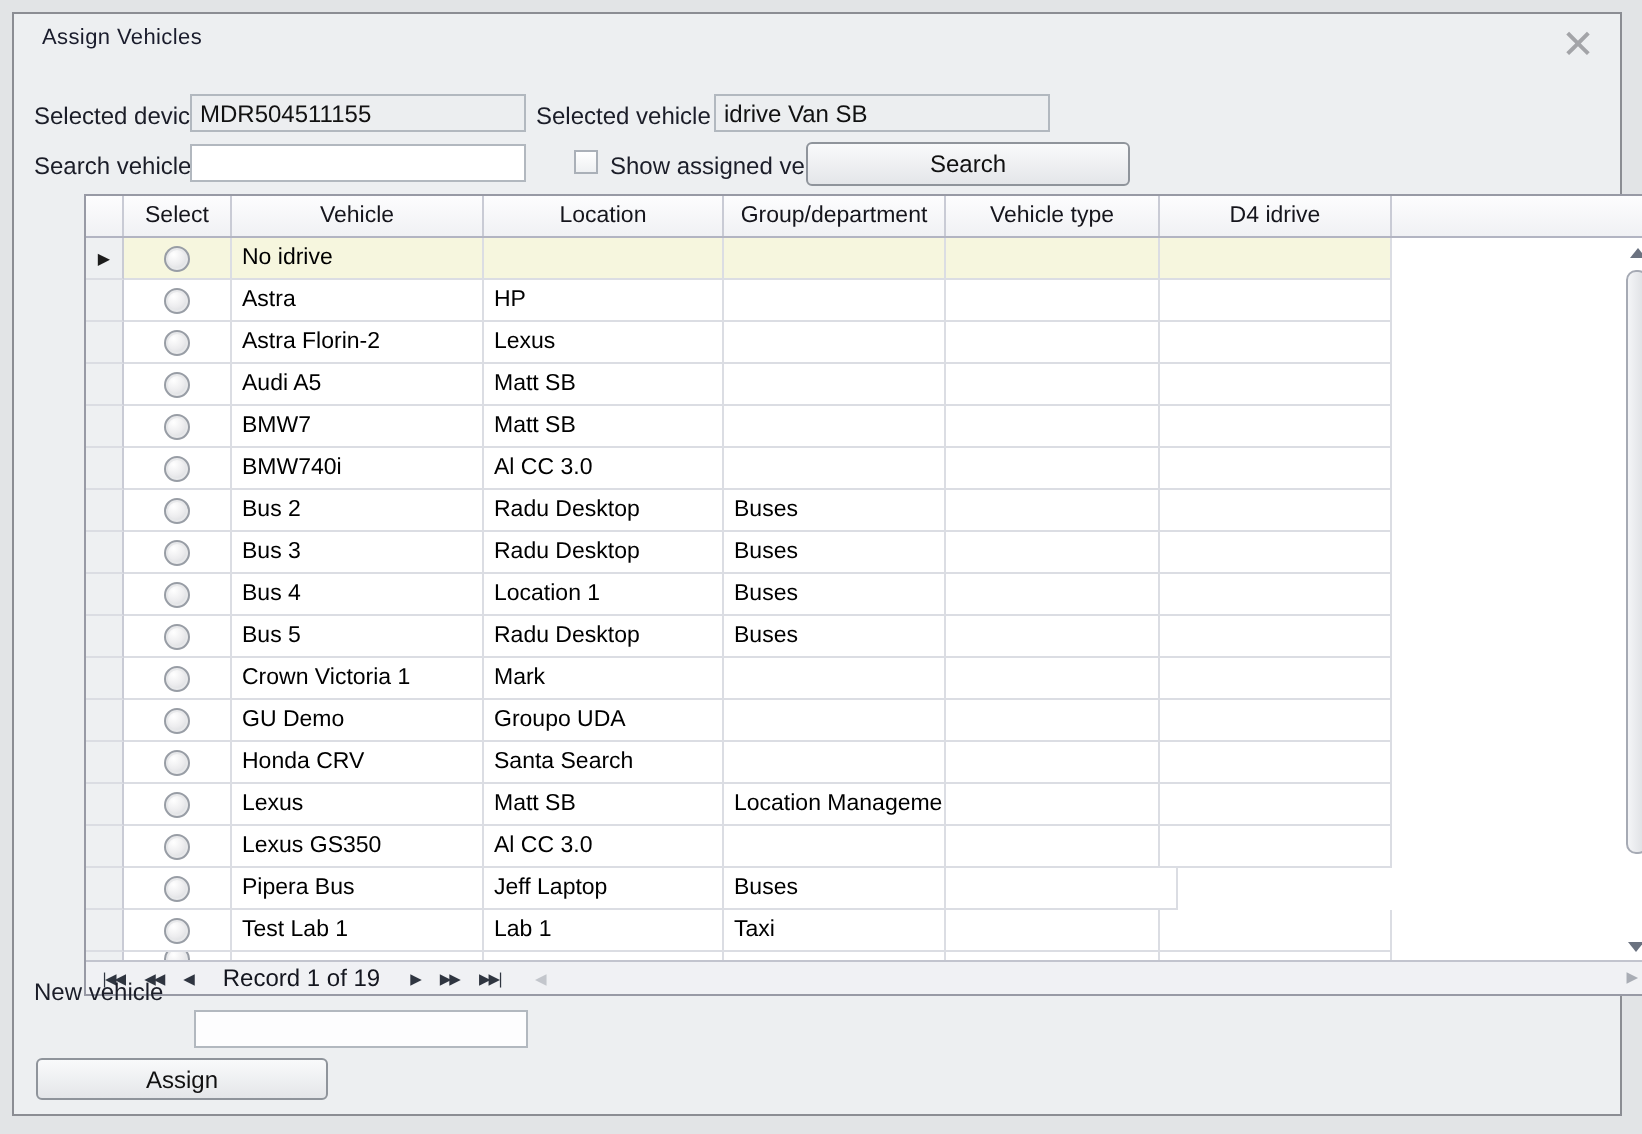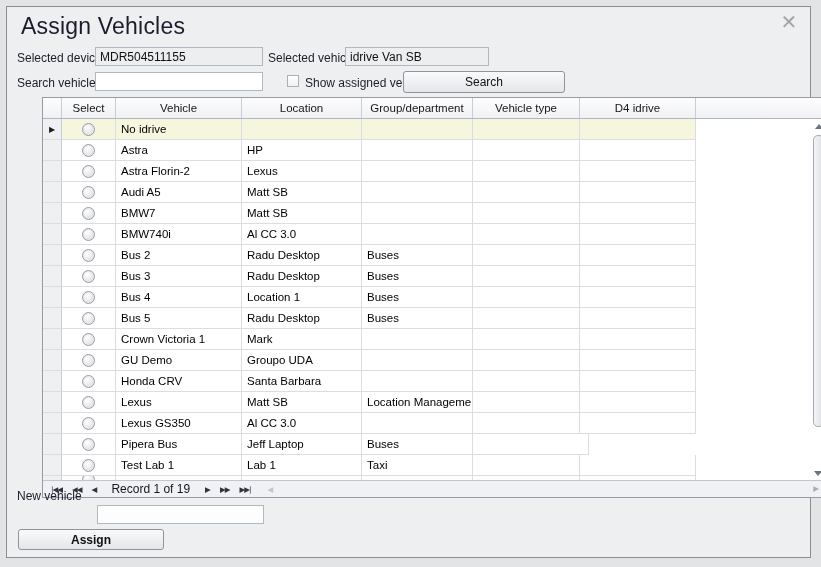--- a/index.html
+++ b/index.html
@@ -10,21 +10,21 @@
     color:#16181f;
     -webkit-font-smoothing:antialiased;
     overflow:hidden;
   }
   .dialog{
     position:absolute;left:6px;top:6px;width:805px;height:552px;
     background:#edeff1;border:1px solid #8b8d93;box-sizing:border-box;
   }
   .title{
     position:absolute;left:14px;top:6px;
-    font-size:23px;color:#1a1c2c;letter-spacing:.2px;
+    font-size:11px;color:#1a1c2c;letter-spacing:.2px;
   }
   .close-btn{
     position:absolute;right:10px;top:4px;width:22px;height:22px;
     font-size:20px;line-height:22px;text-align:center;
     color:#a3a4a8;font-weight:bold;cursor:pointer;
     font-family:"DejaVu Sans",sans-serif;
   }
   .lbl{position:absolute;font-size:12px;color:#1b1d28;white-space:nowrap;}
   .tb{
     position:absolute;height:19px;box-sizing:border-box;
@@ -129,21 +129,21 @@
 <body>
 
 <div class="dialog">
 
   <div class="title">Assign Vehicles</div>
   <div class="close-btn">✕</div>
 
   <div class="lbl" style="left:10px;top:44px;">Selected device</div>
   <input class="tb ro" style="left: 88px; top: 40px; width: 168px;" readonly="" value="MDR504511155">
   <div class="lbl" style="left:261px;top:44px;">Selected vehicle</div>
-  <input class="tb ro" style="left: 338px; top: 40px; width: 144px;" readonly="" value="idrive Van SB">
+  <input class="tb ro" style="left: 350px; top: 40px; width: 168px;" readonly="" value="idrive Van SB">
 
   <div class="lbl" style="left:10px;top:69px;">Search vehicle</div>
   <input class="tb" style="left: 88px; top: 65px; width: 168px;" value="">
   <div class="checkbox"></div>
   <div class="lbl" style="left:298px;top:69px;">Show assigned vehicles</div>
   <button class="btn" style="left:396px;top:64px;width:162px;height:22px;">Search</button>
 
   <div class="grid">
     <div class="g-header">
       <div class="hc col-ind"></div>
@@ -300,21 +300,21 @@
         <div class="cell col-type"></div>
         <div class="cell col-d4"></div>
         <div class="cell fill col-fill"></div>
       </div>
         <div class="row">
         <div class="cell ind col-ind"><span class="cur-arrow">▶</span></div>
         <div class="cell sel col-select">
             <span class="radio"></span>
           </div>
         <div class="cell col-vehicle">Honda CRV</div>
-        <div class="cell col-location">Santa Barbara</div>
+        <div class="cell col-location">Santa Search</div>
         <div class="cell col-group"></div>
         <div class="cell col-type"></div>
         <div class="cell col-d4"></div>
         <div class="cell fill col-fill"></div>
       </div>
         <div class="row">
         <div class="cell ind col-ind"><span class="cur-arrow">▶</span></div>
         <div class="cell sel col-select">
             <span class="radio"></span>
           </div>
@@ -389,14 +389,14 @@
       <span class="nav-ico">▶</span>
       <span class="nav-ico">▶▶</span>
       <span class="nav-ico">▶▶|</span>
       <span class="nav-ico dis" style="margin-left:12px;">◀</span>
       <span class="nav-right">▶</span>
     </div>
   </div>
 
   <div class="lbl" style="left:10px;top:482px;">New vehicle</div>
   <input class="tb" style="left: 90px; top: 498px; width: 167px; background: rgb(253, 253, 254);" value="">
-  <button class="btn" style="left:11px;top:522px;width:146px;height:21px;font-weight:bold;">Assign</button>
+  <button class="btn" style="left:11px;top:522px;width:146px;height:21px;">Assign</button>
 </div>
 
 </body></html>

